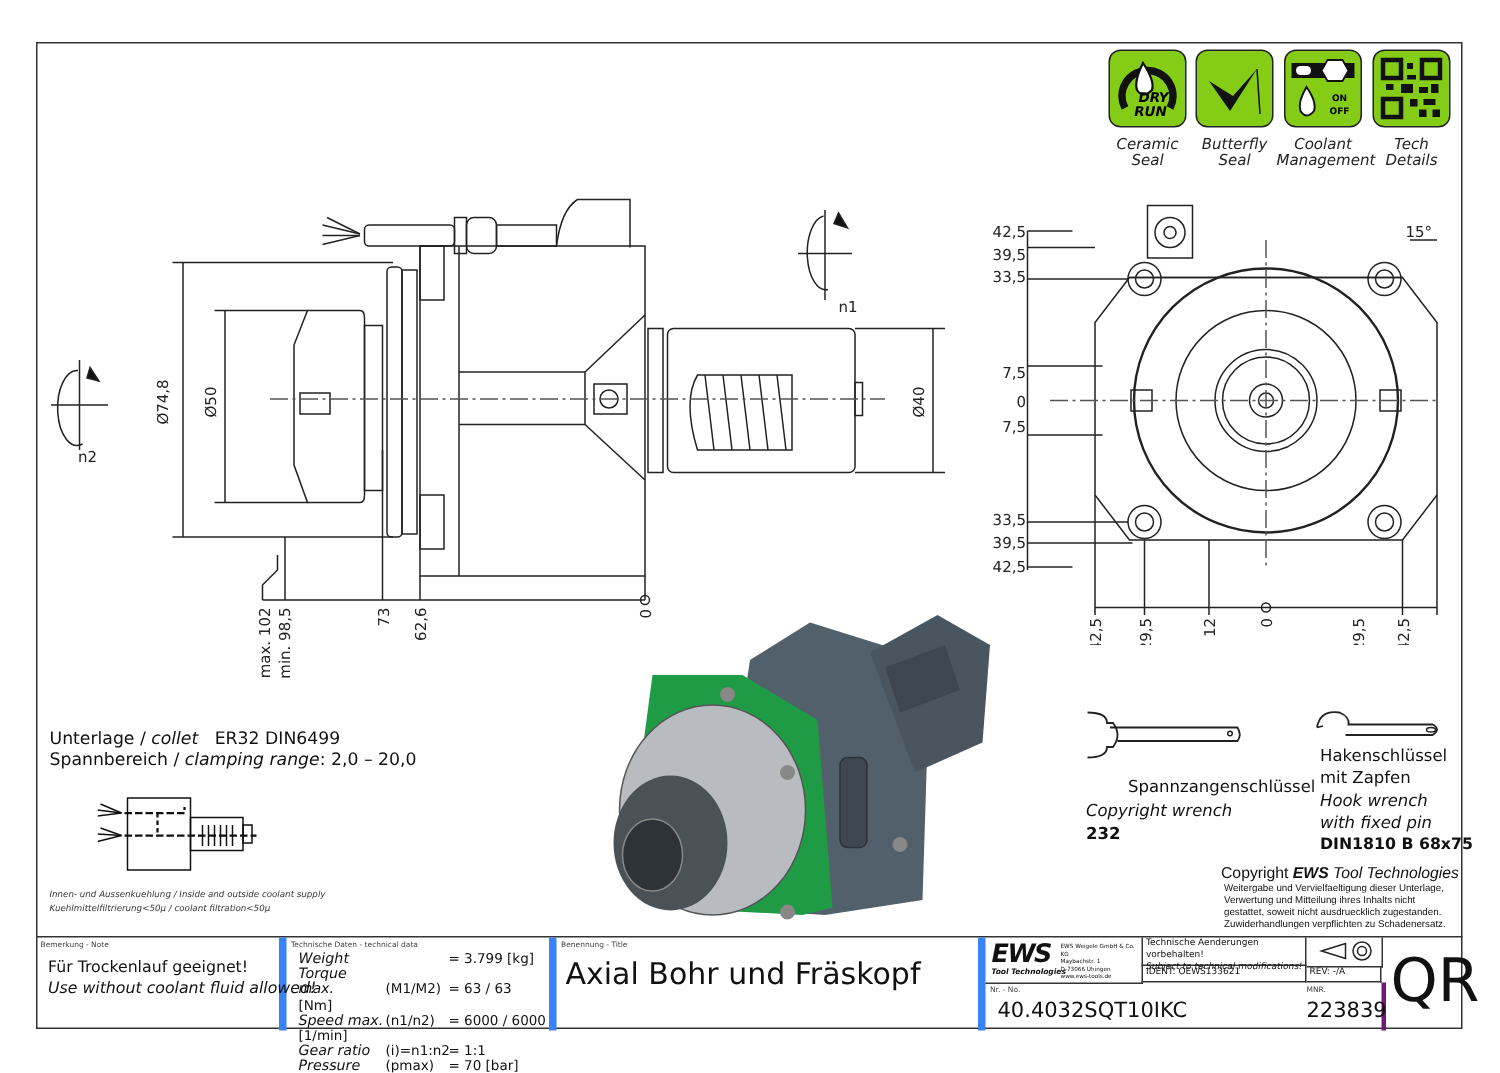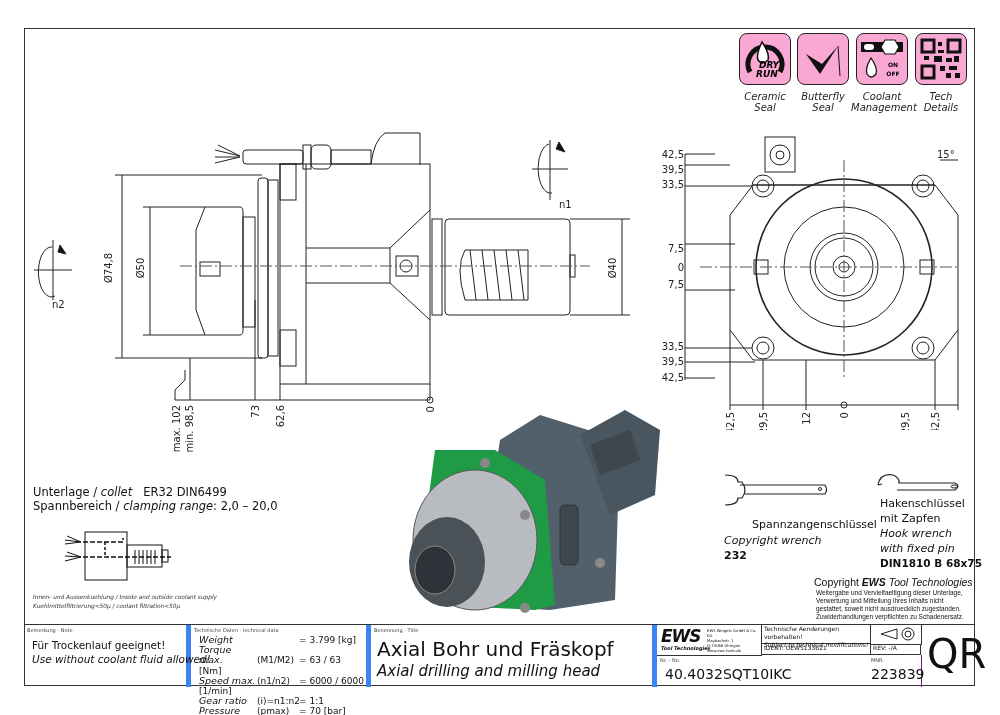--- a/index.html
+++ b/index.html
@@ -1,21 +1,21 @@
 <!DOCTYPE html>
 <html><head>
 <meta charset="utf-8">
 <style>
   html,body{margin:0;padding:0;background:#fff;}
   body{width:1000px;height:715px;position:relative;overflow:hidden;font-family:"DejaVu Sans",sans-serif;color:#111;}
   .sheet{position:absolute;left:24px;top:28px;width:951px;height:658px;border:1.5px solid #333;box-sizing:border-box;}
   .abs{position:absolute;}
   svg text{font-family:"DejaVu Sans",sans-serif;}
   .dimtxt{font-size:10px;fill:#222;}
-  .feat{position:absolute;width:52px;height:52px;border:1.5px solid #222;border-radius:8px;box-sizing:border-box;background:#f9a8d4;}
+  .feat{position:absolute;width:52px;height:52px;border:1.5px solid #222;border-radius:8px;box-sizing:border-box;background:#84cc16;}
   .feat-label{position:absolute;font-style:italic;font-size:10px;text-align:center;line-height:11px;color:#222;}
   .tb{position:absolute;left:24px;top:624px;width:951px;height:62px;border-top:1.5px solid #333;}
   .cell{position:absolute;border-right:5px solid #3b82f6;box-sizing:border-box;height:62px;}
   .tiny{font-size:5px;color:#444;position:absolute;left:3px;top:2px;}
   .txt{position:absolute;white-space:nowrap;}
 </style>
 </head>
 <body>
 
 <div class="sheet"></div>
@@ -298,21 +298,20 @@
       <div><i style="display:inline-block;width:58px;font-size:9.5px;">Weight</i><span style="display:inline-block;width:42px;"></span><span>=   3.799 [kg]</span></div>
       <div><i style="display:inline-block;width:58px;font-size:9.5px;">Torque max.</i><span style="display:inline-block;width:42px;">(M1/M2)</span><span>=   63 / 63 [Nm]</span></div>
       <div><i style="display:inline-block;width:58px;font-size:9.5px;">Speed max.</i><span style="display:inline-block;width:42px;">(n1/n2)</span><span>=   6000 / 6000 [1/min]</span></div>
       <div><i style="display:inline-block;width:58px;font-size:9.5px;">Gear ratio</i><span style="display:inline-block;width:42px;">(i)=n1:n2</span><span>=   1:1</span></div>
       <div><i style="display:inline-block;width:58px;font-size:9.5px;">Pressure</i><span style="display:inline-block;width:42px;">(pmax)</span><span>=   70 [bar]</span></div>
     </div>
   </div>
   <div class="cell" style="left:347px;width:286px;">
     <div class="tiny">Benennung - Title</div>
     <div class="txt" style="left:6px;top:12px;font-size:20px;">Axial Bohr und Fräskopf</div>
-    <div class="txt" style="left:6px;top:37px;font-size:15px;font-style:italic;">Axial drilling and milling head</div>
   </div>
   <div style="position:absolute;left:633px;top:0;width:320px;height:62px;">
     <div style="position:absolute;left:0;top:0;width:104px;height:30px;border-right:1px solid #333;border-bottom:1px solid #333;">
       <div class="txt" style="left:4px;top:1px;font-size:17px;font-weight:bold;font-style:italic;letter-spacing:-1px;">EWS</div>
       <div class="txt" style="left:4px;top:20px;font-size:5px;font-weight:bold;font-style:italic;">Tool Technologies</div>
       <div style="position:absolute;left:50px;top:3px;font-size:3.8px;line-height:5px;">
         <div>EWS Weigele GmbH &amp; Co. KG</div>
           <div>Maybachstr. 1</div>
         <div>D-73066 Uhingen</div>
           <div>www.ews-tools.de</div>
@@ -324,21 +323,21 @@
     </div>
     <div style="position:absolute;left:104px;top:19px;width:110px;height:11px;border-right:1px solid #333;border-bottom:1px solid #333;font-size:6px;padding-left:3px;box-sizing:border-box;">IDENT:   OEWS133621</div>
     <div style="position:absolute;left:214px;top:0;width:50px;height:19px;border-right:1px solid #333;border-bottom:1px solid #333;">
       <svg width="50" height="19">
         <polygon points="10,9 26,4 26,14" fill="none" stroke="#222"></polygon>
         <circle cx="37" cy="9" r="6" fill="none" stroke="#222"></circle>
           <circle cx="37" cy="9" r="3" fill="none" stroke="#222"></circle>
       </svg>
     </div>
     <div style="position:absolute;left:214px;top:19px;width:50px;height:11px;border-right:1px solid #333;border-bottom:1px solid #333;font-size:6px;padding-left:2px;box-sizing:border-box;">REV:   -/A</div>
-    <div style="position:absolute;left:0;top:30px;width:264px;height:32px;border-right:1px solid #701a75;">
+    <div style="position:absolute;left:0;top:30px;width:264px;height:32px;border-right:3px solid #701a75;">
       <div class="tiny">Nr. - No.</div>
       <div class="txt" style="left:8px;top:11px;font-size:14px;">40.4032SQT10IKC</div>
       <div class="txt" style="left:214px;top:2px;font-size:5px;color:#444;">MNR.</div>
       <div class="txt" style="left:214px;top:11px;font-size:14px;">223839</div>
     </div>
     <div class="txt" style="left:270px;top:6px;font-size:40px;">QR</div>
   </div>
 </div>
 
 </body></html>

